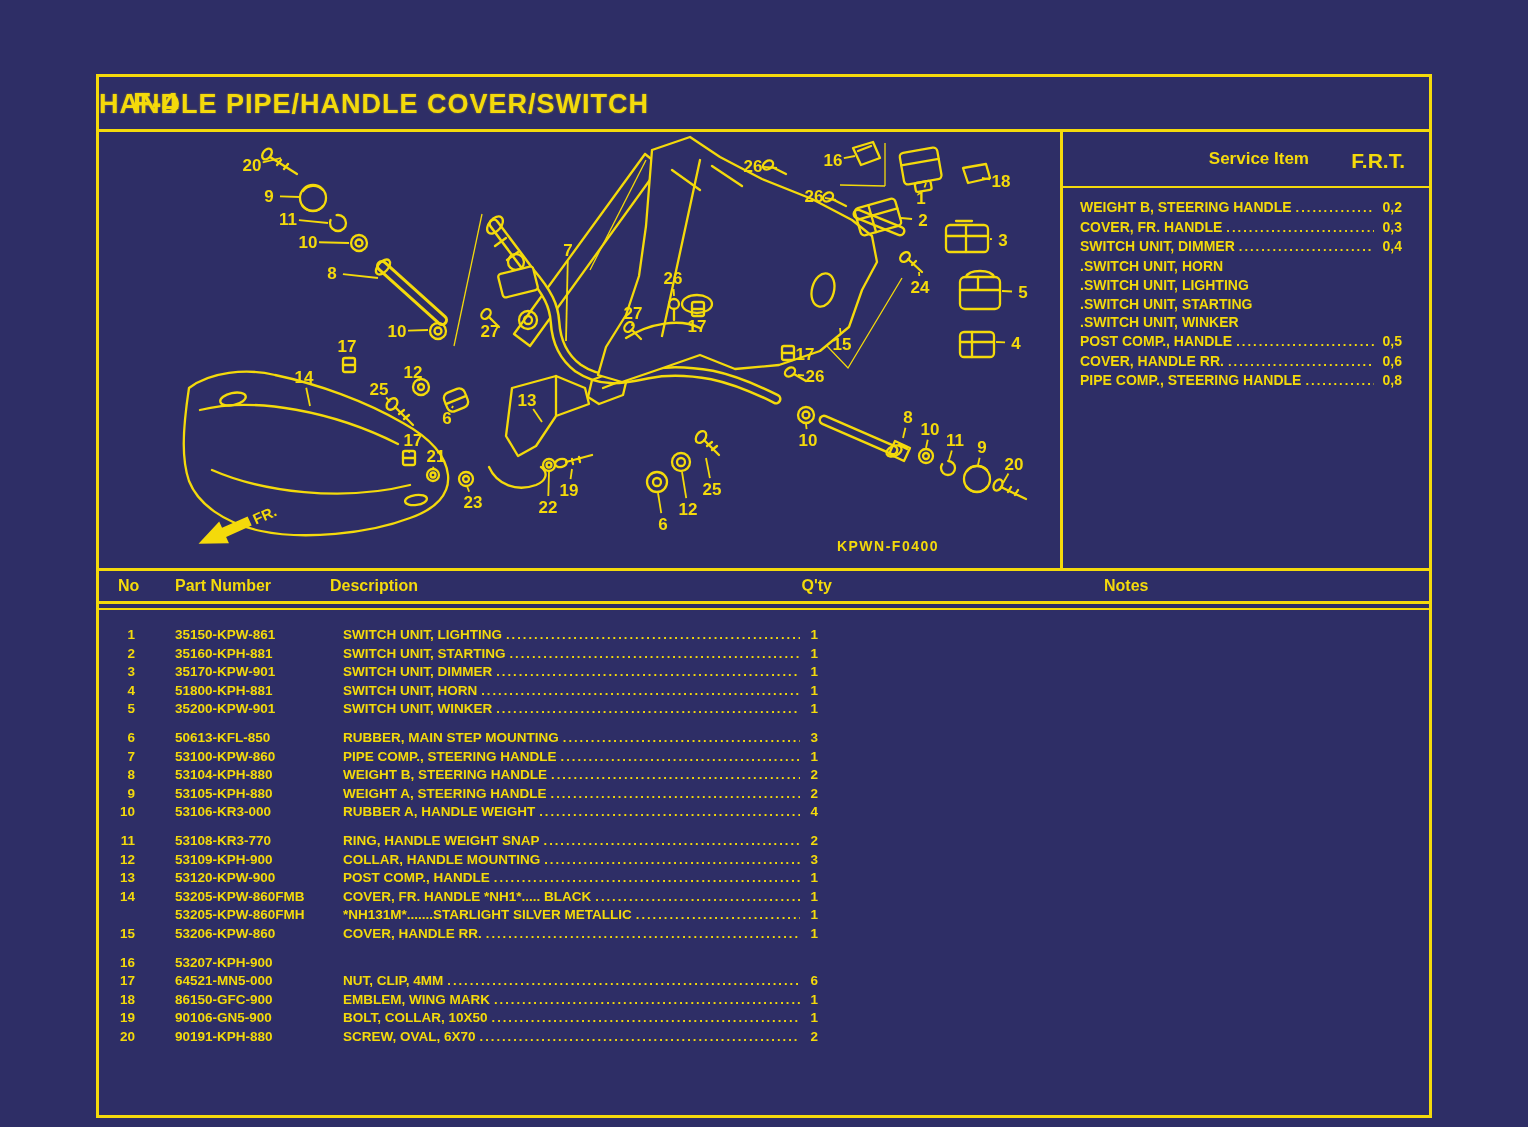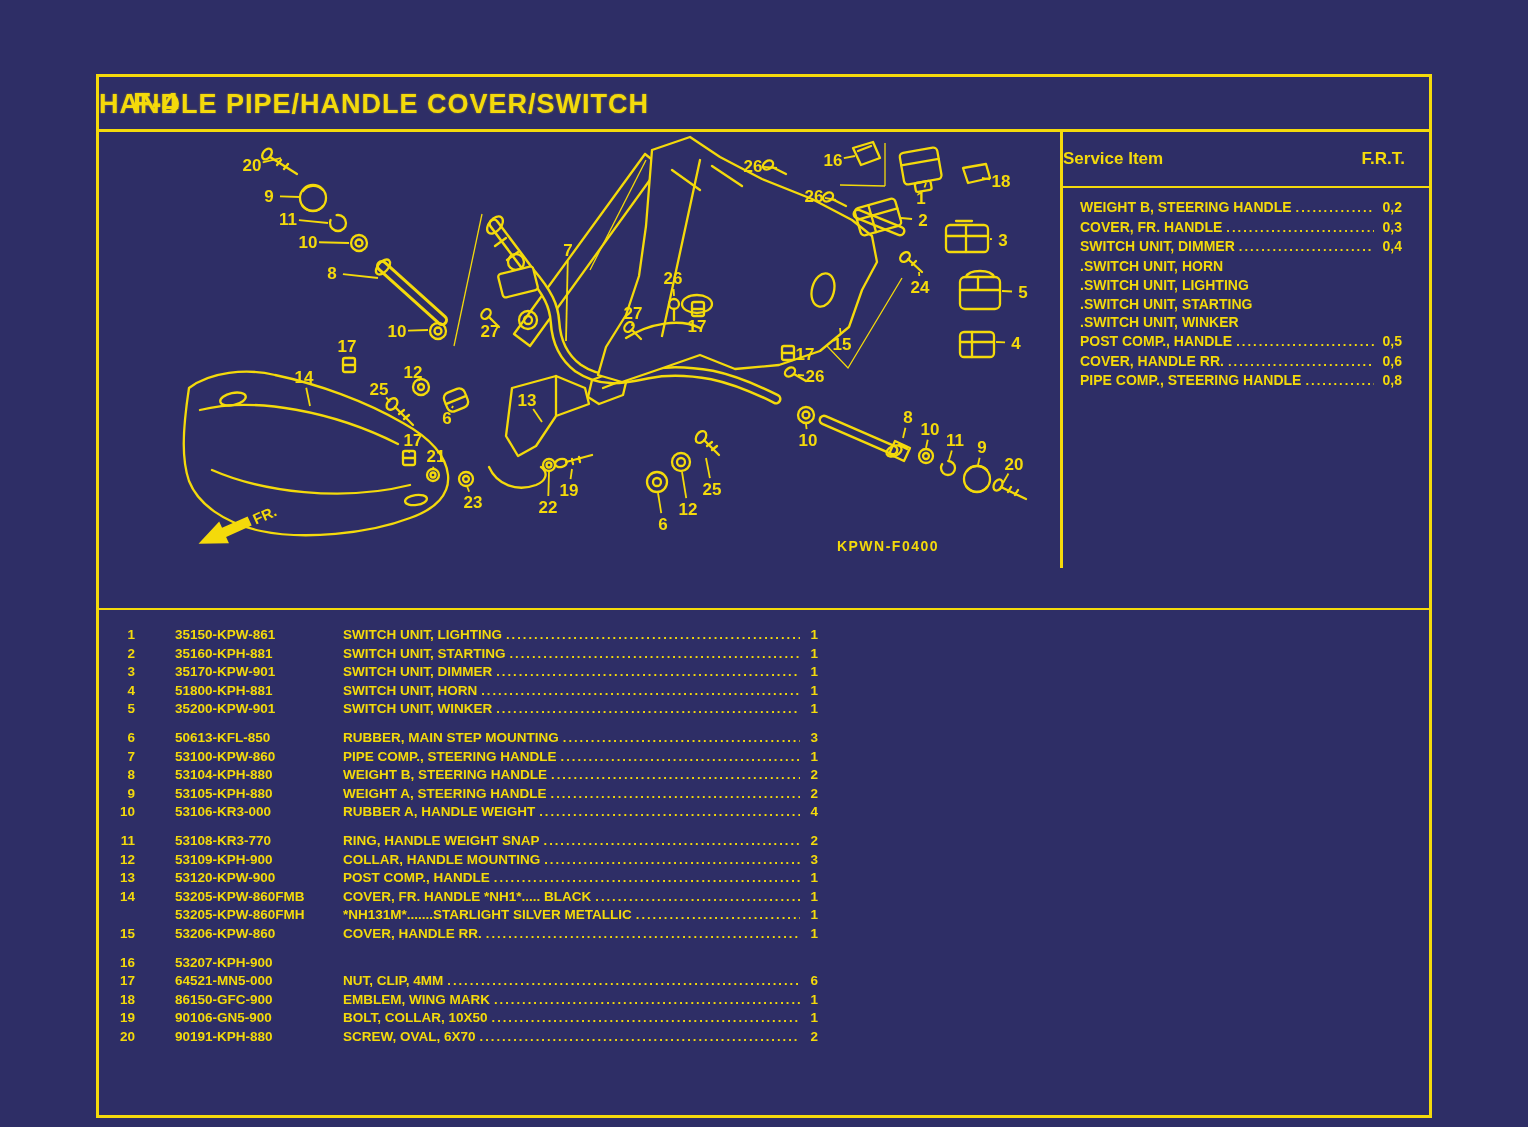--- a/index.html
+++ b/index.html
@@ -18,22 +18,22 @@
   
   .title-bar { height:52px; border-bottom:3px solid #f4da0b; position:relative; }
   .f4 { position:absolute; left:34px; top:10px; font-size:29px; letter-spacing:1px; text-shadow:0 0 2px rgba(244,218,11,.55); }
   .main-title { position:absolute; left:0; right:0; top:12px; font-size:27px; letter-spacing:1px; text-shadow:0 0 2px rgba(244,218,11,.55); }
   
   .content { position:relative; height:983px; }
   .diagram-panel { position:absolute; left:0; top:0; width:961px; height:436px; }
   .diagram-panel svg { display:block; }
   .service-panel { position:absolute; left:961px; top:0; right:0; height:436px; border-left:3px solid #f4da0b; box-sizing:border-box; }
   .srv-head { height:54px; position:relative; border-bottom:2px solid #f4da0b; }
-  .srv-col-item { position:absolute; left:0; right:120px; top:17px; text-align:left; font-size:17px; }
-  .srv-col-frt  { position:absolute; right:24px; top:17px; font-size:17px; }
+  .srv-col-item { position:absolute; left:0; right:120px; top:17px; text-align:right; font-size:17px; }
+  .srv-col-frt  { position:absolute; right:24px; top:17px; font-size:21px; }
   .srv-list { padding:10px 27px 0 17px; }
   .srv-row { display:flex; font-size:14px; line-height:18.7px; white-space:nowrap; }
   .srv-name { flex:0 0 auto; }
   .dots { flex:1 1 auto; overflow:hidden; margin:0 4px; min-width:0; }
   .dots::after { content:"......................................................................................................................."; letter-spacing:2px; font-size:13px; }
   .srv-frt { flex:0 0 auto; min-width:24px; text-align:right; }
   
   .table-header {
     position:absolute; top:436px; left:0; right:0; height:30px;
     border-top:3px solid #f4da0b; border-bottom:3px solid #f4da0b;
@@ -378,20 +378,27 @@
             <span class="srv-frt">0,6</span>
           </div>
           <div class="srv-row">
             <span class="srv-name">PIPE COMP., STEERING HANDLE</span>
             <span class="dots"></span>
             <span class="srv-frt">0,8</span>
           </div>
         </div>
     </div>
 
+    <div class="table-header">
+      <span class="th th-no">No</span>
+      <span class="th th-part">Part Number</span>
+      <span class="th th-desc">Description</span>
+      <span class="th th-qty">Q'ty</span>
+      <span class="th th-notes">Notes</span>
+    </div>
     <div class="dbl-line"></div>
     <div class="table-body" id="table-body">
         <div class="t-group">
           <div class="t-row">
             <span class="t-no">1</span>
             <span class="t-part">35150-KPW-861</span>
             <span class="t-desc">
               <span class="t-desc-text">SWITCH UNIT, LIGHTING</span>
               <span class="dots"></span>
               <span class="t-qty">1</span>

